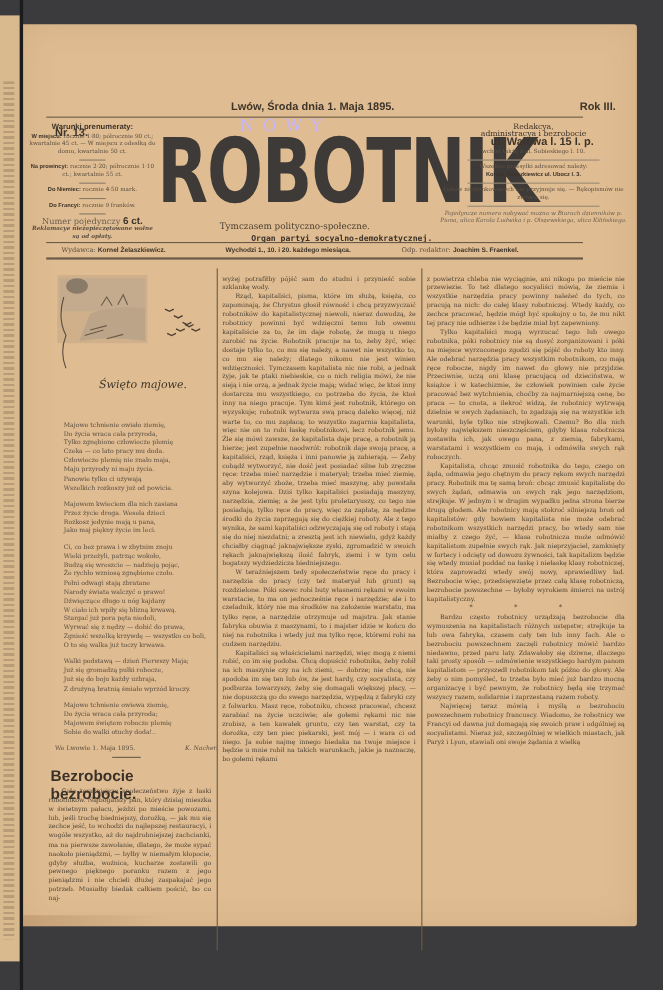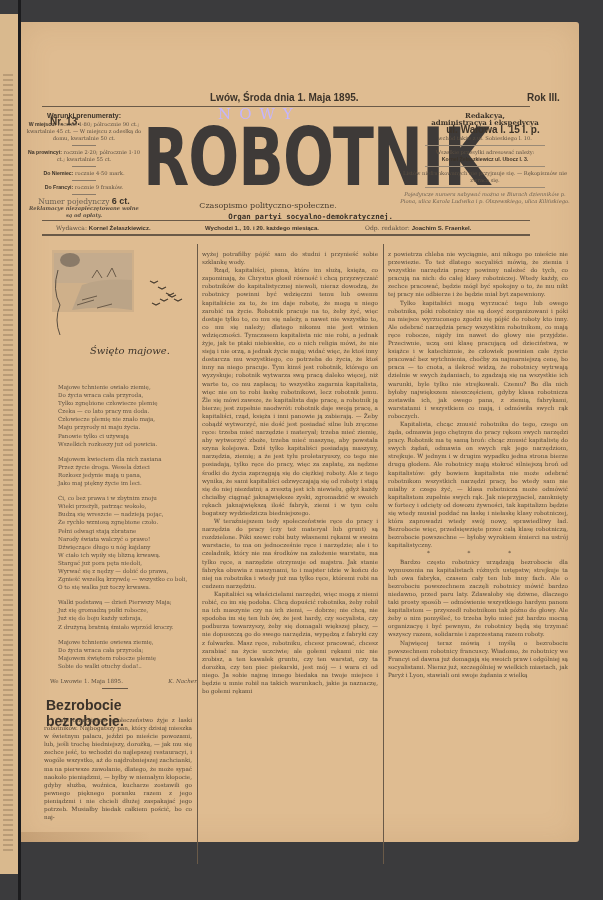--- a/index.html
+++ b/index.html
@@ -16,21 +16,21 @@
   .box-left b { font-family:"Liberation Sans", sans-serif; color:#3d342a; }
   .box-left .orn { width:24px; height:1px; background:#8a7a68; margin:3px auto; }
   .box-left .price { font-size:7.5px; color:#6a5e50; margin-top:2px; }
   .box-left .price b { font-size:9px; }
   .box-left .em { font-style:italic; font-weight:bold; }
   .title-nowy { position:absolute; left:218px; top:105px; width:150px; text-align:left; font-family:"DejaVu Serif", serif; font-size:15px; letter-spacing:8px; color:#c4b5fd; }
   .title-main { position:absolute; left:143px; top:116px; width:250px; text-align:center; font-family:"DejaVu Sans", sans-serif; font-weight:bold; font-size:60px; letter-spacing:-1px; color:#3e3a38; transform:scaleY(1.35); transform-origin:top; line-height:60px; }
   .subtitle { position:absolute; left:143px; top:201px; width:250px; text-align:center; font-size:8px; color:#4a3e30; }
   .organ { position:absolute; left:143px; top:212px; width:250px; text-align:right; font-family:"DejaVu Sans Mono", monospace; font-weight:bold; font-size:7.4px; color:#3d342a; }
   .box-right { position:absolute; left:396px; top:112px; width:178px; text-align:center; font-size:5.2px; line-height:7px; color:#5a4e40; }
-  .box-right .t { font-size:7px; color:#3d342a;font-weight:bold; }
+  .box-right .t { font-size:7px; color:#3d342a; }
   .box-right b { font-family:"Liberation Sans", sans-serif; color:#3d342a; }
   .box-right .big { font-size:10px;padding-left:16px; }
   .box-right .hr { width:120px; height:1px; background:#9a8a76; margin:3px auto; }
   .box-right i { color:#6a5e50; }
   .pubrow { position:absolute; top:224px; font-size:6px; color:#5a4e40; }
   .pubrow b { font-family:"Liberation Sans", sans-serif; color:#3d342a; }
   .illus { position:absolute; left:52px; top:250px; width:90px; height:85px; }
   .poem-title { position:absolute; left:90px; top:345px; width:100px; font-style:italic; font-size:10px; color:#3d342a; }
   .poem { position:absolute; left:58px; top:383px; width:140px; font-size:5.6px; line-height:8.1px; color:#5a4e40; }
   .poem .stanza { margin-bottom:7px; }
@@ -69,26 +69,26 @@
   <div><b>Do Niemiec:</b> <span>rocznie 4·50 mark.</span></div>
   <div class="orn"></div>
   <div><b>Do Francyi:</b> <span>rocznie 9 franków.</span></div>
   <div class="orn"></div>
   <div class="price"><span>Numer pojedynczy</span> <b>6 ct.</b></div>
   <div class="em">Reklamacye niezapieczętowane wolne są od opłaty.</div>
 </div>
 
 <div class="title-nowy">NOWY</div>
 <div class="title-main">ROBOTNIK</div>
-<div class="subtitle">Czasopismo polityczno-społeczne.</div>
+<div class="subtitle">Tymczasem polityczno-społeczne.</div>
 <div class="organ">Organ partyi socyalno-demokratycznej.</div>
 
 <div class="box-right">
   <div class="t">Redakcya,</div>
-  <div class="t">administracya i ekspedycya</div>
+  <div class="t">administracya i bezrobocie</div>
   <div><b class="big">ul. Wałowa l. 15 I. p.</b></div>
   <div>wchód także z ul. Sobieskiego l. 10.</div>
   <div class="hr"></div>
   <div>Wszelkie przesyłki adresować należy:</div>
   <div><b>Kornel Żelaszkiewicz ul. Ubocz l. 3.</b></div>
   <div class="hr"></div>
   <div>Listów niefrankowanych nie przyjmuje się. — Rękopismów nie zwraca się.</div>
   <div class="hr"></div>
   <div><i>Pojedyncze numera nabywać można w Biurach dzienników p. Piona, ulica Karola Ludwika i p. Olszewskiego, ulica Kilińskiego.</i></div>
 </div>

